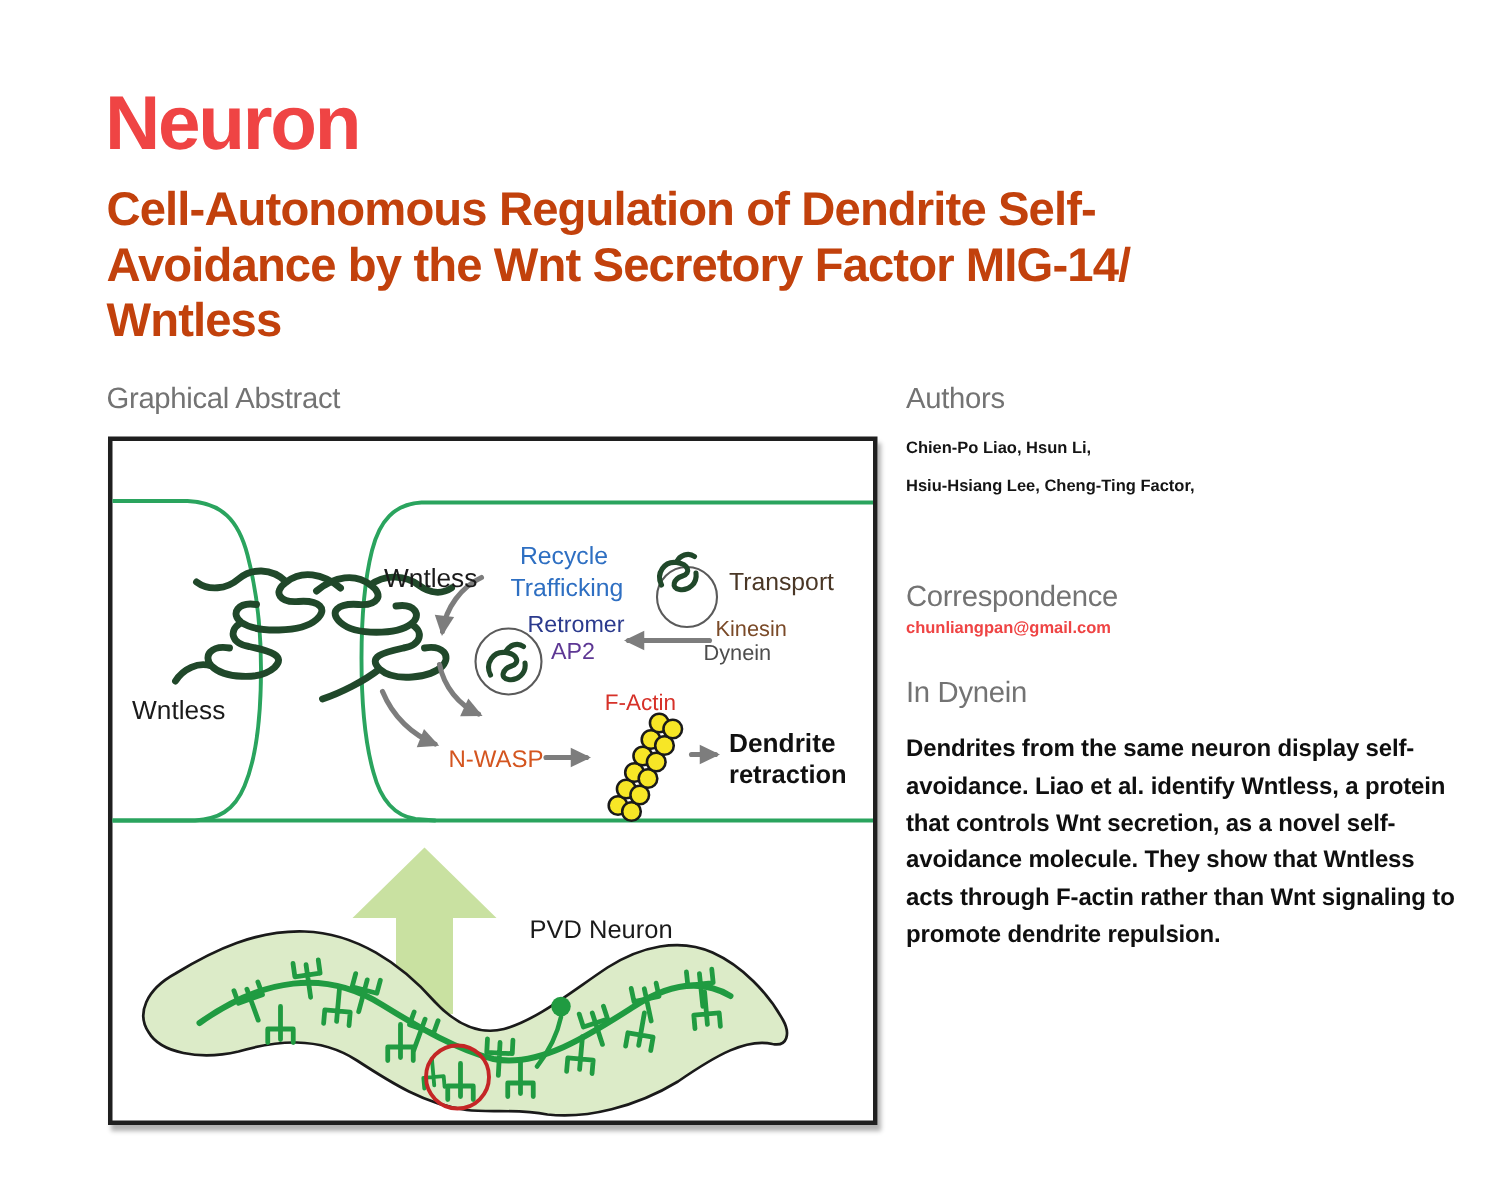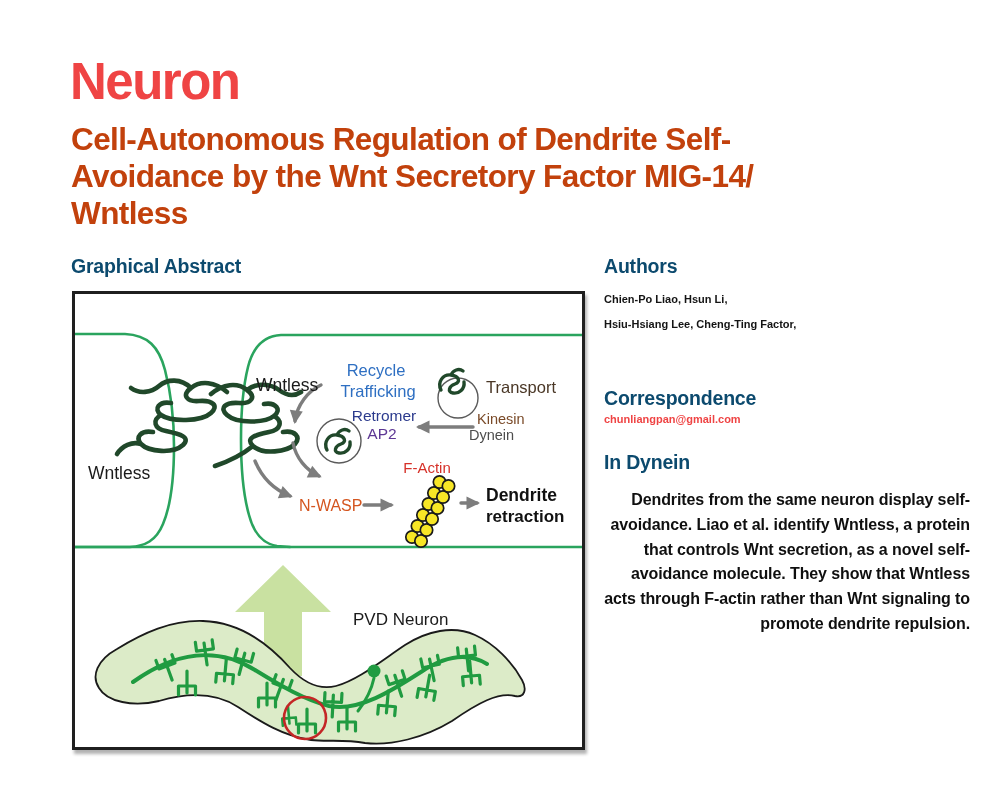--- a/index.html
+++ b/index.html
@@ -12,39 +12,38 @@
   .abs{position:absolute;}
   .logo{
     left:70px;top:54px;font-size:51px;font-weight:bold;
     color:#ef4444;letter-spacing:-1.5px;line-height:1.1;
   }
   .title{
     left:71px;top:121px;font-size:31.5px;line-height:37px;
     font-weight:bold;color:#c2410c;letter-spacing:-0.6px;width:860px;
   }
   .section-heading{
-    font-size:19.5px;font-weight:bold;color:#0c4a6e;letter-spacing:-0.2px;
+    font-size:19.5px;font-weight:normal;color:#737373;letter-spacing:-0.2px;
   }
   .ga-heading{left:71px;top:255px;}
   .figure-box{
     left:72px;top:291px;width:507px;height:453px;
     background:#fff;border:3px solid #1f1f1f;
     box-shadow:2px 4px 3px rgba(0,0,0,0.30);
   }
   .figure-box svg{display:block;}
   .authors-h{left:604px;top:255px;}
   .authors-lines{left:604px;top:287px;font-size:11px;font-weight:bold;line-height:24.5px;color:#141414;}
   .corr-h{left:604px;top:387px;}
   .email{left:604px;top:413px;font-size:11px;font-weight:bold;color:#ef4444;}
   .brief-h{left:604px;top:451px;}
   .brief-p{
     left:604px;top:488px;width:366px;
     font-size:16px;font-weight:bold;line-height:24.8px;color:#0f0f0f;
     letter-spacing:-0.1px;
-    text-align:right;
   }
   .fig-label{font-family:"Liberation Sans","DejaVu Sans",sans-serif;}
 </style>
 </head>
 <body>
 
 <div class="abs logo">Neuron</div>
 
 <div class="abs title">
   <div>Cell-Autonomous Regulation of Dendrite Self-</div>

